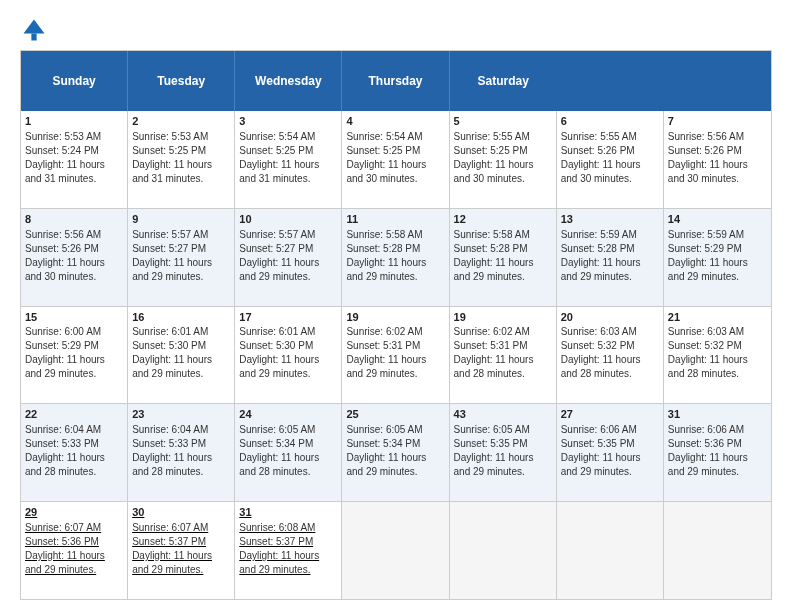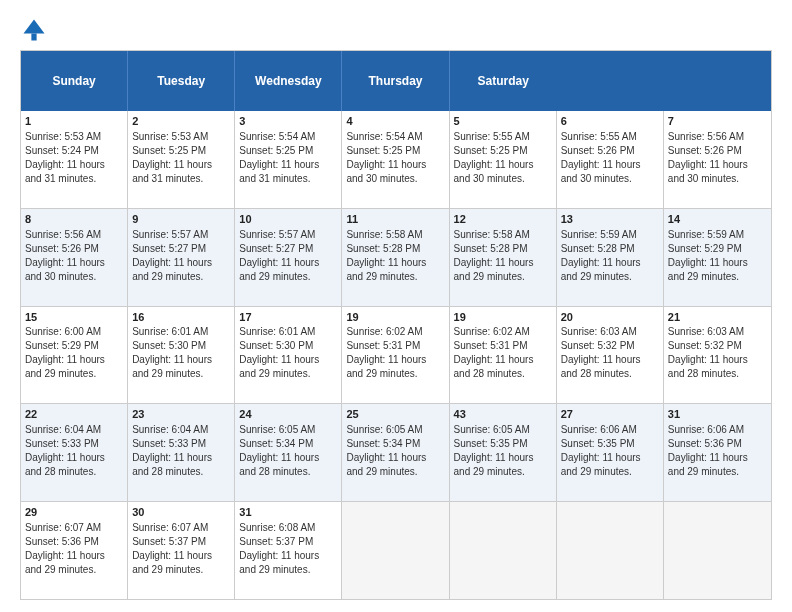--- a/index.html
+++ b/index.html
@@ -77,21 +77,21 @@
       flex: 1;
       display: flex;
       flex-direction: column;
     }
     .cal-row {
       display: grid;
       grid-template-columns: repeat(7, 1fr);
       flex: 1;
       border-bottom: 1px solid #ccc;
     }
-    .cal-row:last-child { border-bottom: none; }
+    .cal-row:last-child { border-bottom: none; text-decoration: underline; }
     .cal-cell {
       border-right: 1px solid #ccc;
       padding: 3px 4px;
       font-size: 9px;
       color: #333;
       line-height: 1.35;
       vertical-align: top;
       background: #fff;
     }
     .cal-cell:last-child { border-right: none; }

